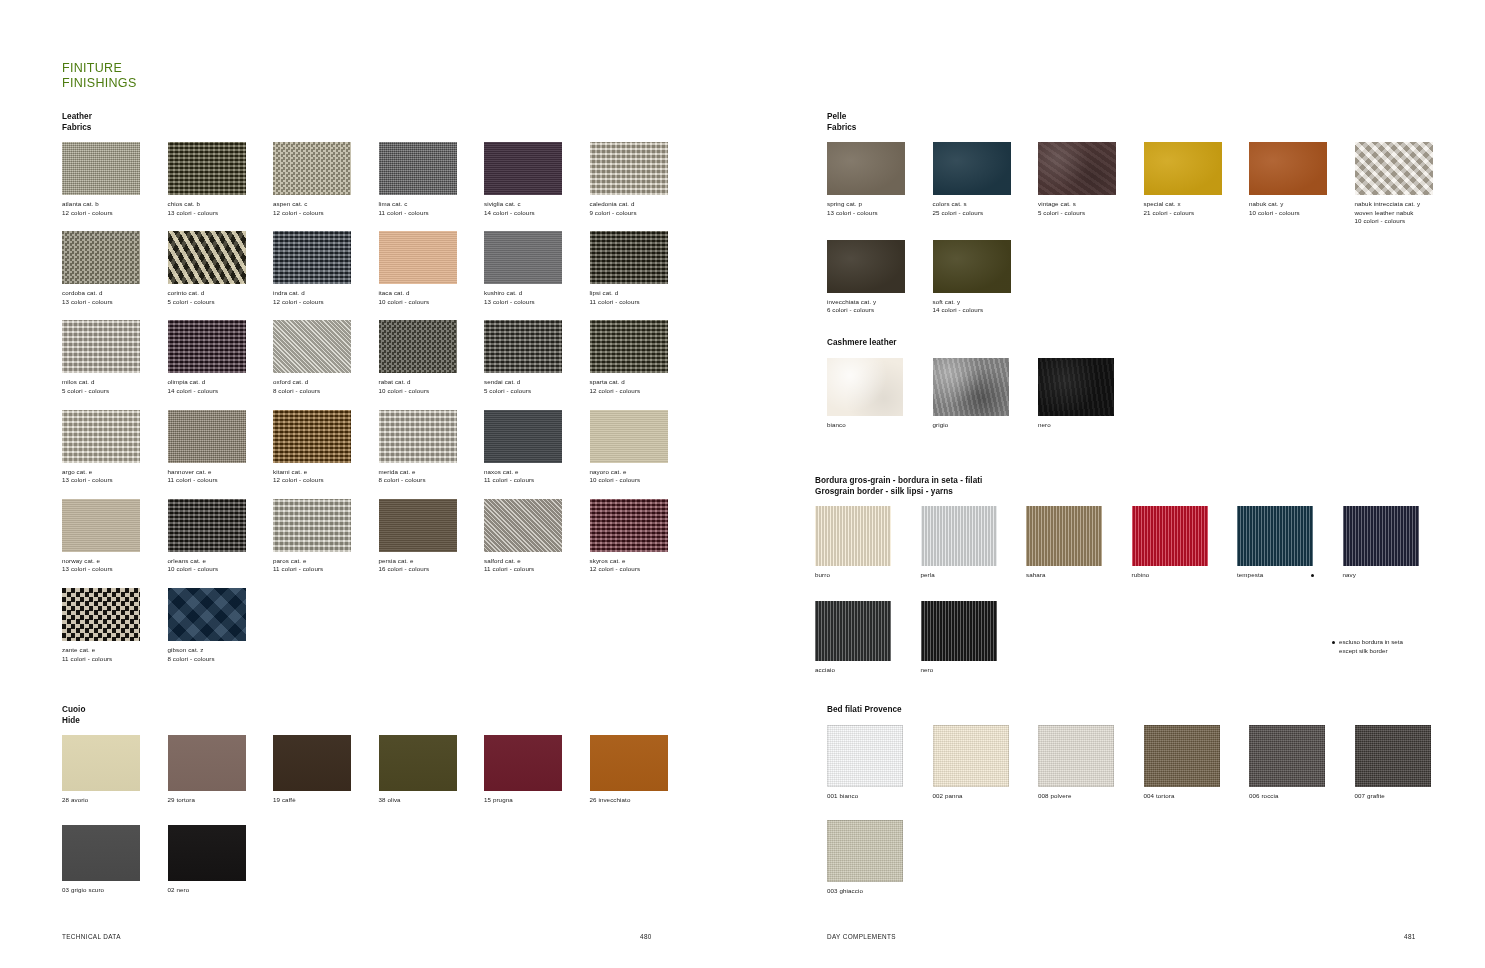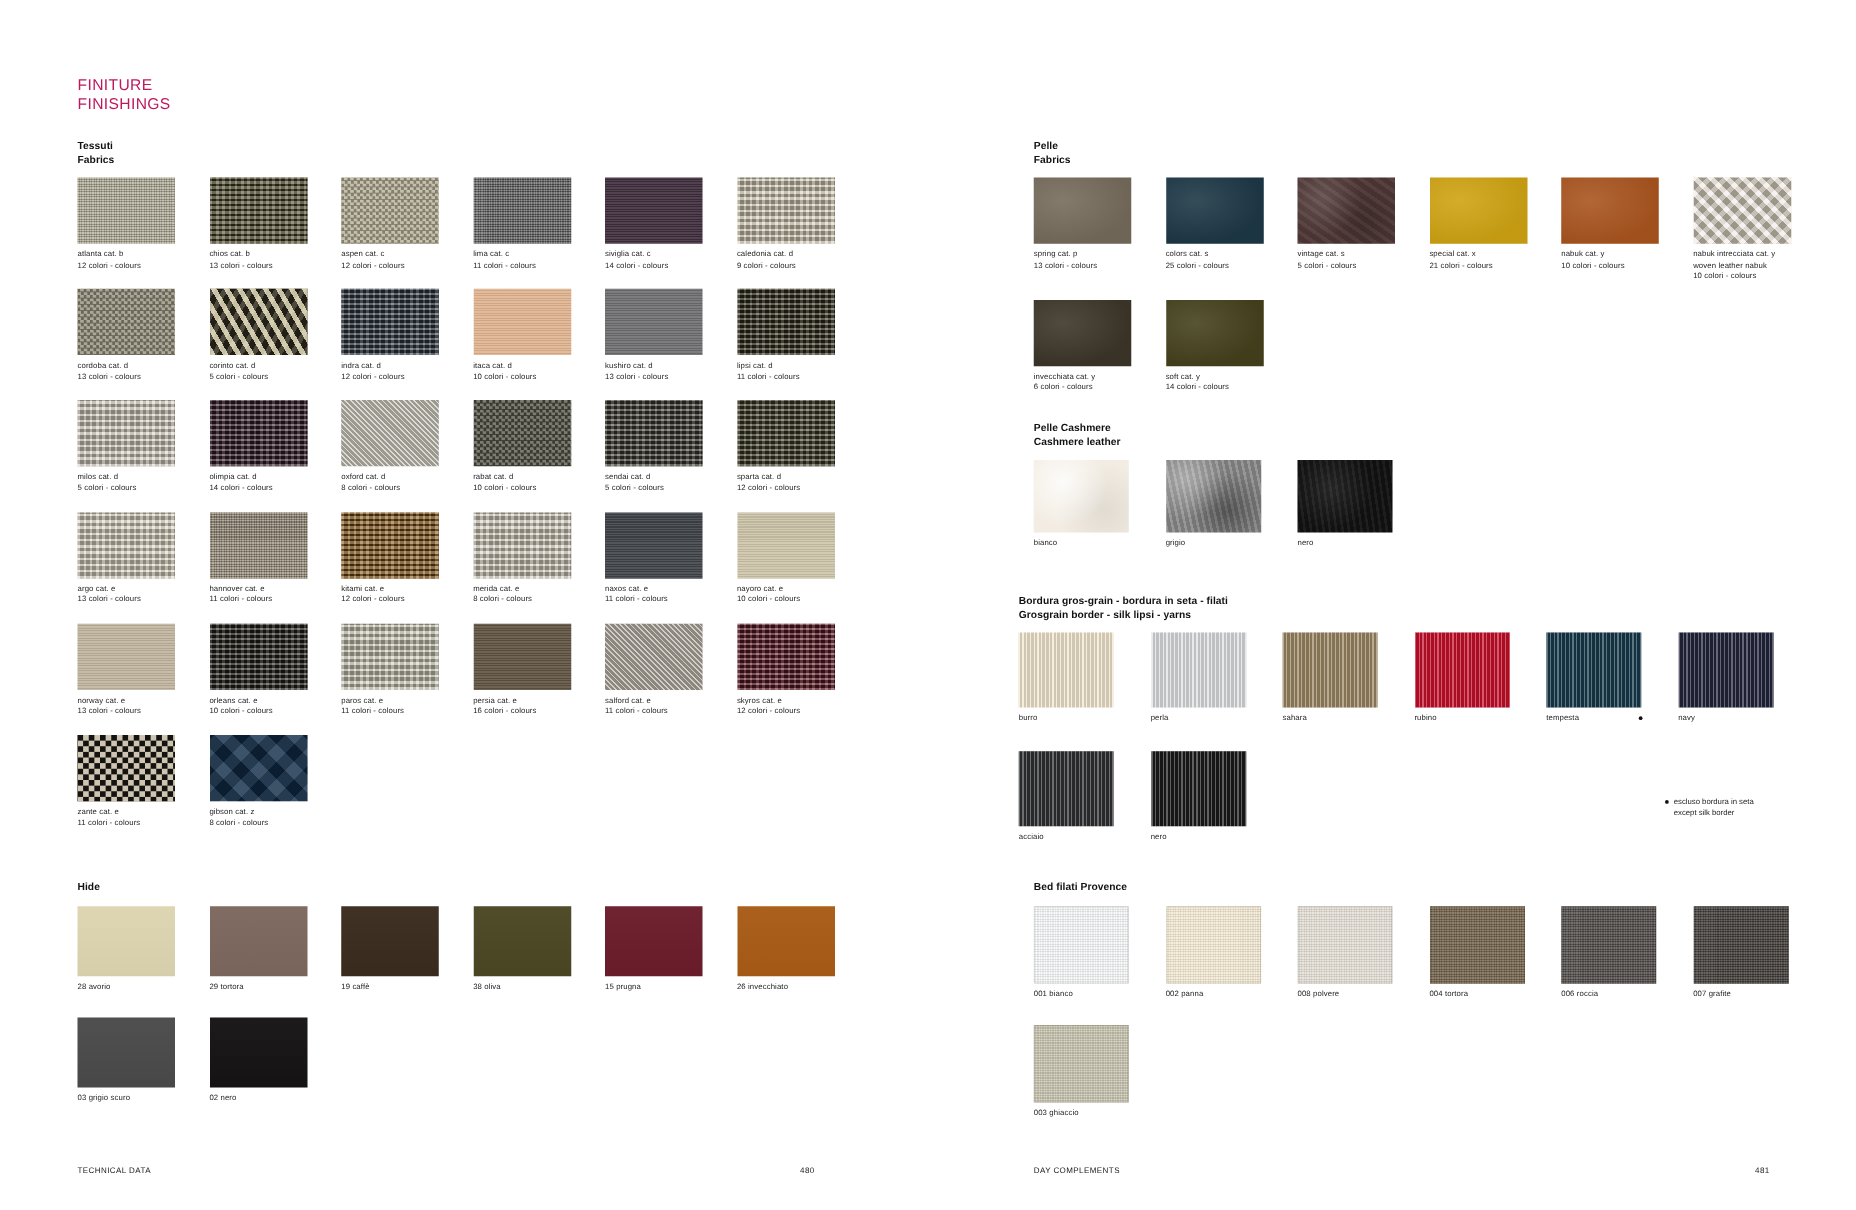--- a/index.html
+++ b/index.html
@@ -24,21 +24,21 @@
 
   
   .doc-title {
     position: absolute;
     left: 62px;
     top: 61px;
     font-size: 12.5px;
     line-height: 15px;
     letter-spacing: 0.3px;
     font-weight: 400;
-    color: #be185d;
+    color: #4d7c0f;
   }
   .doc-title div { white-space: nowrap; }
 
   
   .section { position: absolute; }
   .section-title {
     font-size: 8.2px;
     line-height: 10.5px;
     font-weight: 700;
     letter-spacing: 0.05px;
@@ -118,21 +118,21 @@
 
 <div class="page">
 
   <div class="doc-title">
     <div>FINITURE</div>
     <div>FINISHINGS</div>
   </div>
 
   <div class="section" style="left:62px; top:112px; width:650px;">
     <div class="section-title">
-      <div>Tessuti</div>
+      <div>Leather</div>
       <div>Fabrics</div>
     </div>
     <div class="grid" id="grid-fabrics">
         <div class="cell" style="margin-bottom: 14px;">
           <div class="swatch" style="background-color: rgb(169, 165, 143); background-image: repeating-linear-gradient(0deg, rgba(255, 255, 255, 0.2) 0px, rgba(255, 255, 255, 0.2) 1px, rgba(0, 0, 0, 0.16) 1px, rgba(0, 0, 0, 0.16) 2px), repeating-linear-gradient(90deg, rgba(255, 255, 255, 0.16) 0px, rgba(255, 255, 255, 0.16) 1px, rgba(0, 0, 0, 0.14) 1px, rgba(0, 0, 0, 0.14) 2px);"></div>
           <div class="cap">
             <div>atlanta cat. b</div>
             <div>12 colori - colours</div>
           </div>
         </div>
@@ -351,20 +351,21 @@
           <div class="cap">
             <div>gibson cat. z</div>
             <div>8 colori - colours</div>
           </div>
         </div>
       </div>
   </div>
 
   <div class="section" style="left:62px; top:705px; width:650px;">
     <div class="section-title">
+      <div>Cuoio</div>
       <div>Hide</div>
     </div>
     <div class="grid" id="grid-hide">
         <div class="cell" style="margin-bottom: 20px;">
           <div class="swatch" style="background-color: rgb(221, 213, 176); background-image: linear-gradient(rgba(255, 255, 255, 0.03), rgba(0, 0, 0, 0.03)); width: 78px; height: 56px;"></div>
           <div class="cap">
             <div>28 avorio</div>
           </div>
         </div>
         <div class="cell" style="margin-bottom: 20px;">
@@ -473,21 +474,20 @@
           <div class="cap">
             <div>soft cat. y</div>
             <div>14 colori - colours</div>
           </div>
         </div>
       </div>
   </div>
 
   <div class="section" style="left:827px; top:338px; width:640px;">
     <div class="section-title">
-      <div>Pelle Cashmere</div>
       <div>Cashmere leather</div>
     </div>
     <div class="grid" id="grid-cashmere">
         <div class="cell">
           <div class="swatch" style="background-color: rgb(242, 236, 226); background-image: radial-gradient(circle at 30% 30%, rgba(255, 255, 255, 0.8), transparent 55%), radial-gradient(circle at 75% 70%, rgba(0, 0, 0, 0.07), transparent 55%); width: 76px; height: 58px;"></div>
           <div class="cap">
             <div>bianco</div>
           </div>
         </div>
         <div class="cell">

